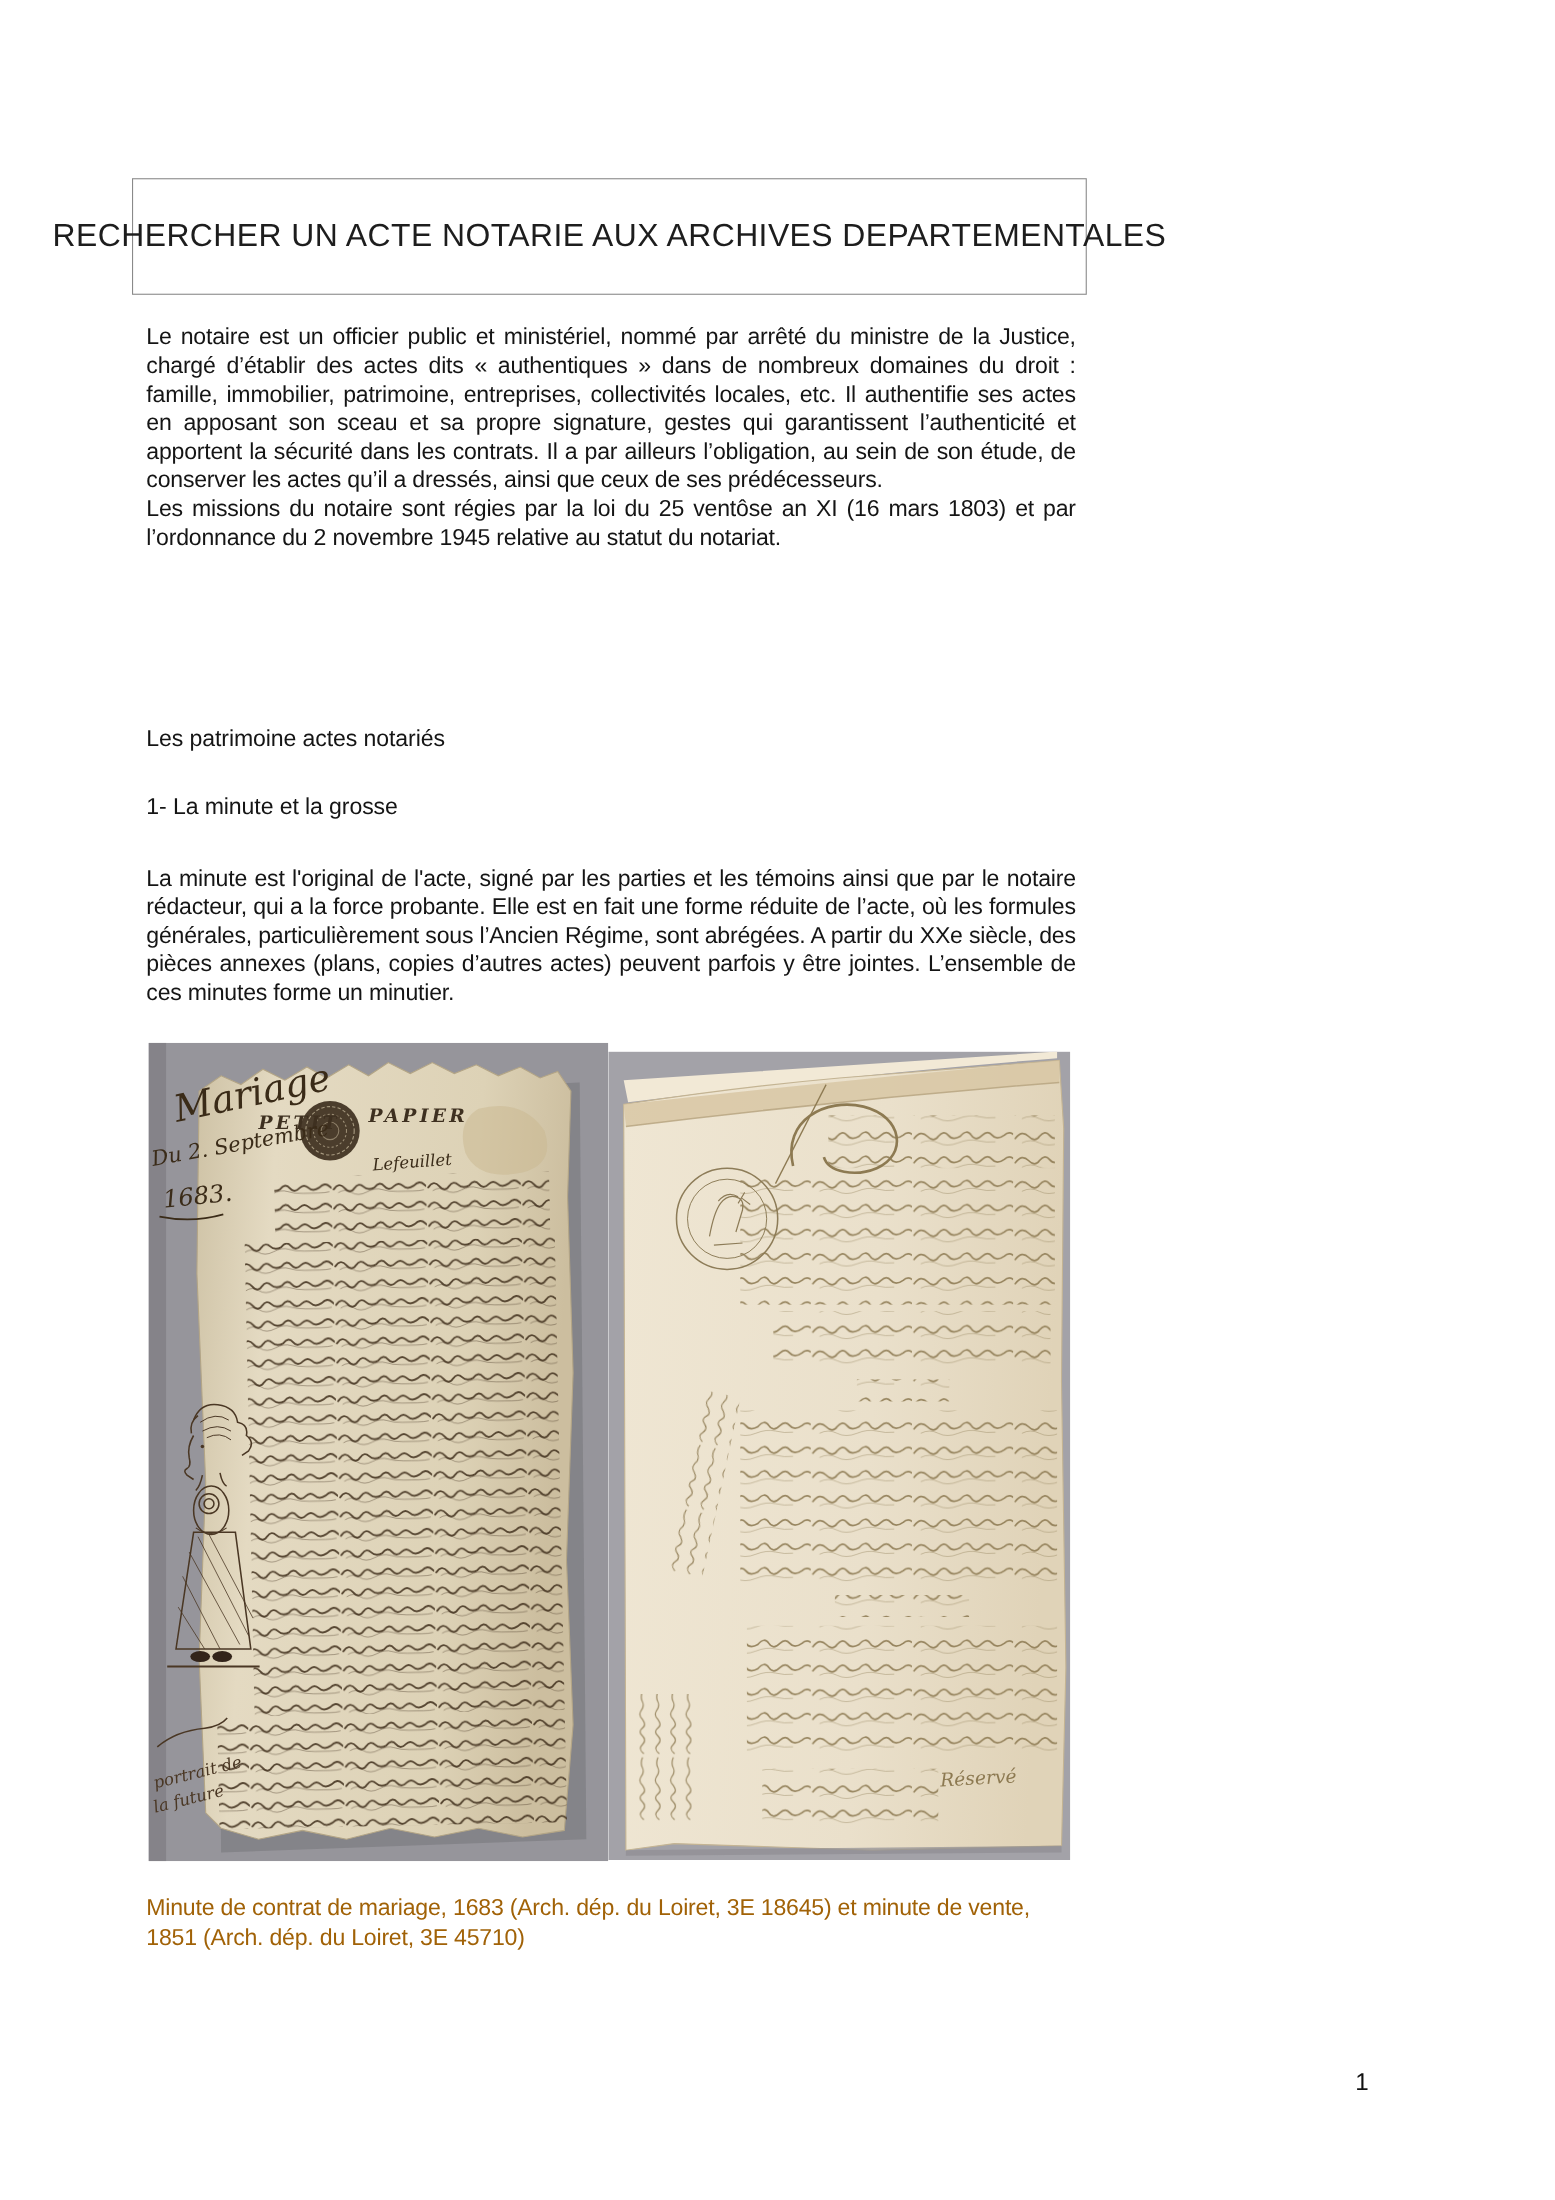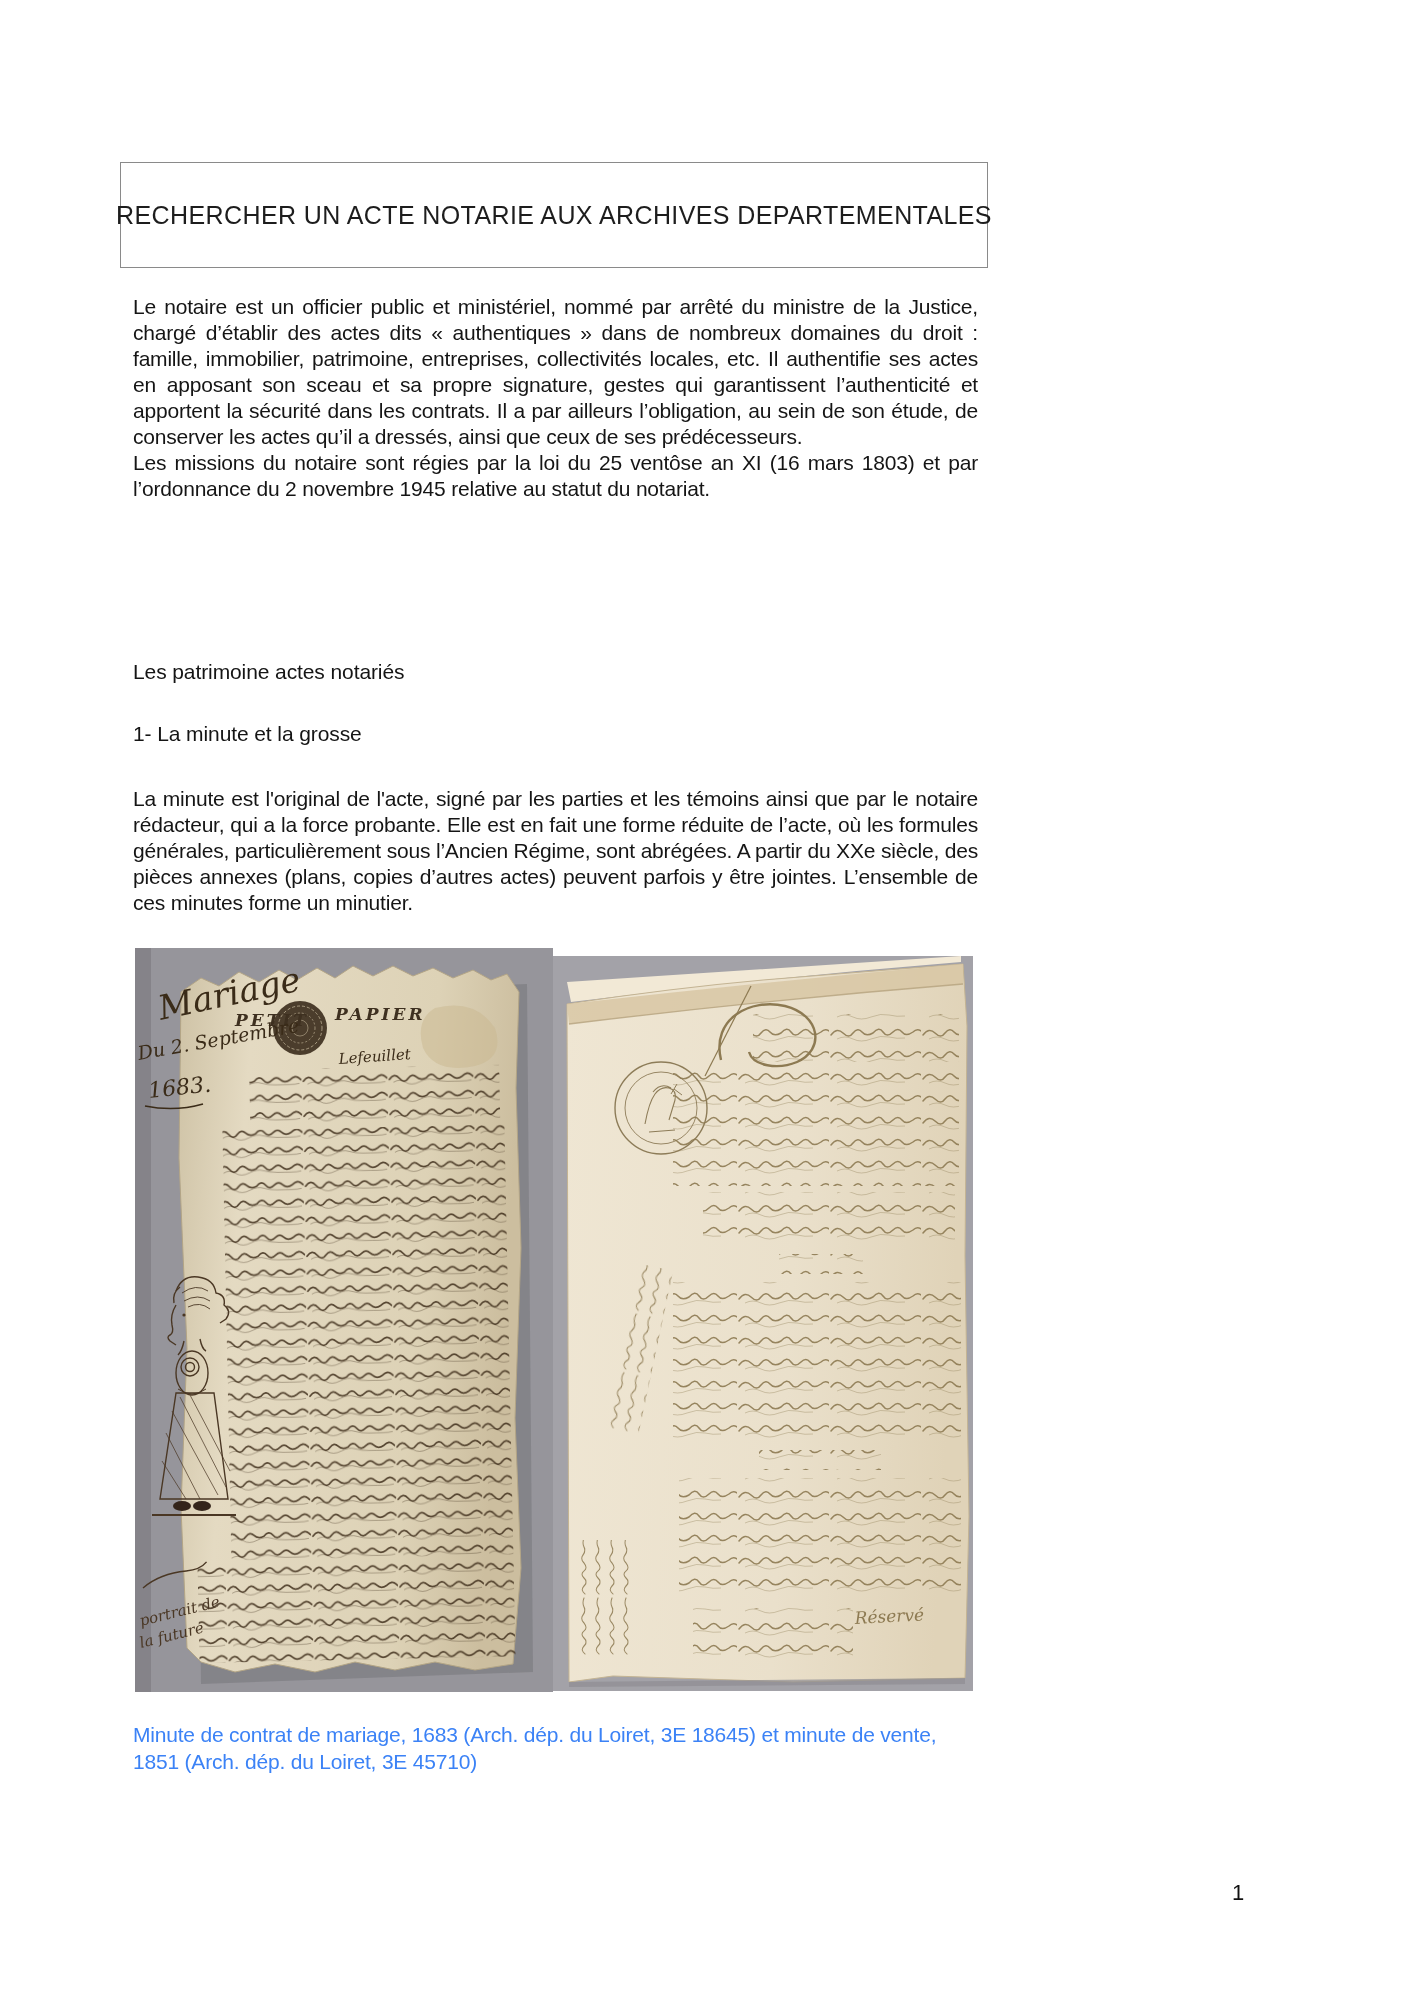--- a/index.html
+++ b/index.html
@@ -16,21 +16,21 @@
     position:absolute;
     left:120px; top:162px;
     width:868px; height:106px;
     border:1px solid #8a8a8a;
     box-sizing:border-box;
     display:flex; align-items:center; justify-content:center;
     background:#ffffff;
   }
   .title-box h1{
     margin:0;
-    font-size:25px;
+    font-size:29px;
     font-weight:normal;
     letter-spacing:0.4px;
     color:#1d1d1d;
     white-space:nowrap;
   }
   .bodytext{
     position:absolute;
     left:133px;
     width:845px;
     font-size:21px;
@@ -61,21 +61,21 @@
   .fig svg{ display:block; }
   .fig-right{ margin-top:8px; }
   .caption{
     position:absolute;
     left:133px; top:1700px;
     width:845px;
     font-size:21px;
     line-height:27px;
     letter-spacing:-0.2px;
     text-align:left;
-    color:#3b82f6;
+    color:#a16207;
   }
   .page-num{
     position:absolute;
     left:1232px; top:1880px;
     font-size:22px;
     color:#111111;
   }
   .script{ font-family:"DejaVu Serif","Liberation Serif",serif; font-style:italic; }
   .ornate{ font-family:"DejaVu Serif","Liberation Serif",serif; font-weight:bold; font-style:italic; }
 </style>

